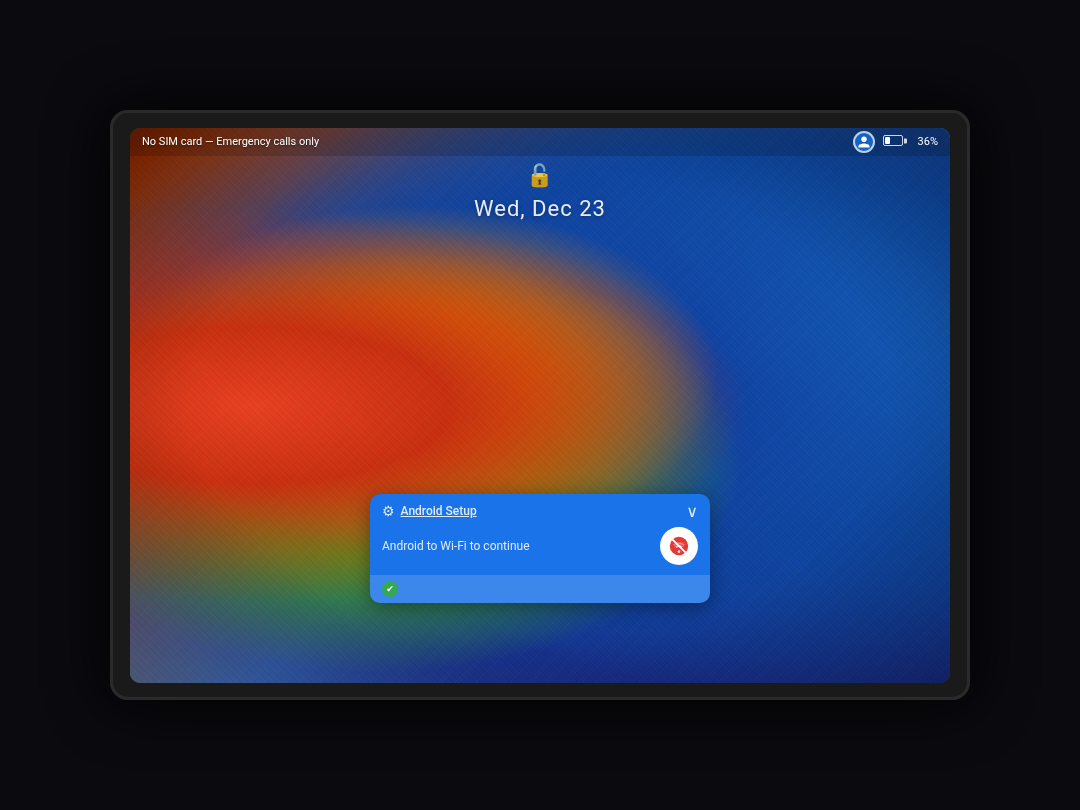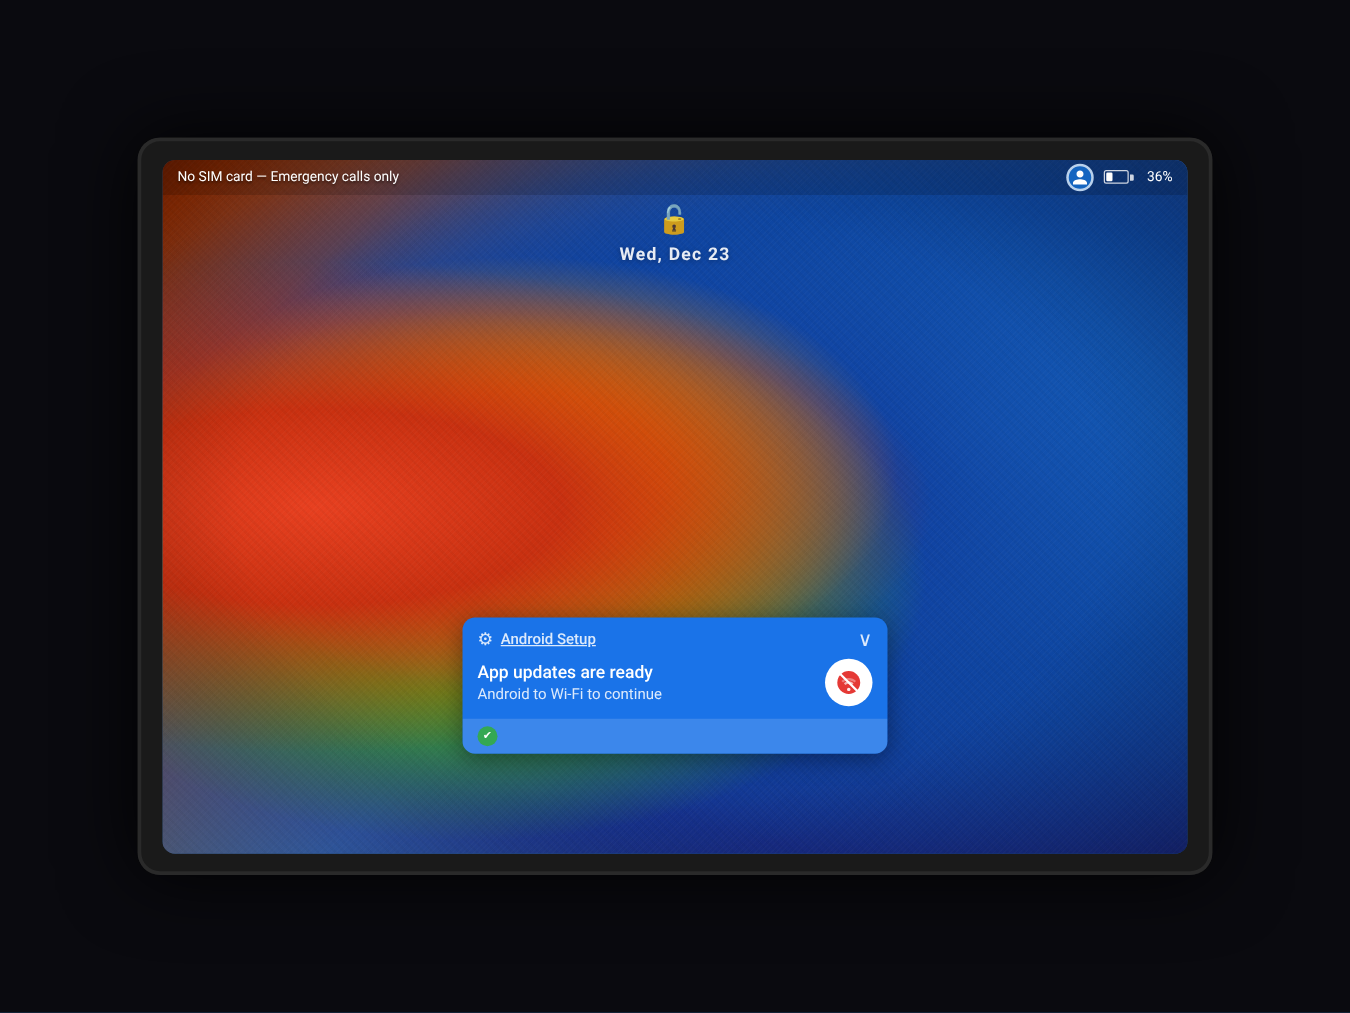--- a/index.html
+++ b/index.html
@@ -119,21 +119,21 @@
     }
 
     .avatar-icon svg {
       width: 14px;
       height: 14px;
       fill: white;
     }
 
     .battery-container {
       display: flex;
-      align-items: center;
+      align-items: flex-start;
       gap: 15px;
     }
 
     .battery-icon {
       width: 20px;
       height: 11px;
       border: 1.5px solid rgba(255,255,255,0.8);
       border-radius: 2px;
       position: relative;
       display: flex;
@@ -192,22 +192,22 @@
       color: white;
       font-size: 88px;
       font-weight: 300;
       letter-spacing: 4px;
       text-shadow: 0 2px 10px rgba(0,0,0,0.3);
       line-height: 1;
     }
 
     .clock-date {
       color: rgba(255,255,255,0.9);
-      font-size: 14px;
-      font-weight: 700;
+      font-size: 22px;
+      font-weight: 400;
       margin-top: 8px;
       text-shadow: 0 1px 4px rgba(0,0,0,0.3);
       letter-spacing: 1px;
     }
 
     
     .notification-card {
       position: absolute;
       bottom: 80px;
       left: 50%;
@@ -364,21 +364,20 @@
       <div class="notification-header">
         <div class="notification-app-row">
           <span class="gear-icon">⚙</span>
           <span class="notification-app-name">Android Setup</span>
         </div>
         <span class="notification-chevron">∨</span>
       </div>
 
       <div class="notification-body">
         <div class="notification-text-block">
-          <div class="notification-title">App updates are ready</div>
           <div class="notification-subtitle">Android to Wi-Fi to continue</div>
         </div>
         <div class="wifi-off-btn">
           <div class="wifi-off-icon">
             <svg viewBox="0 0 24 24" width="22" height="22">
 
               <circle cx="12" cy="12" r="10" fill="#e53935"></circle>
 
               <g fill="white" opacity="0.9">
                 <path d="M12 16.5c.83 0 1.5.67 1.5 1.5s-.67 1.5-1.5 1.5-1.5-.67-1.5-1.5.67-1.5 1.5-1.5z"></path>

